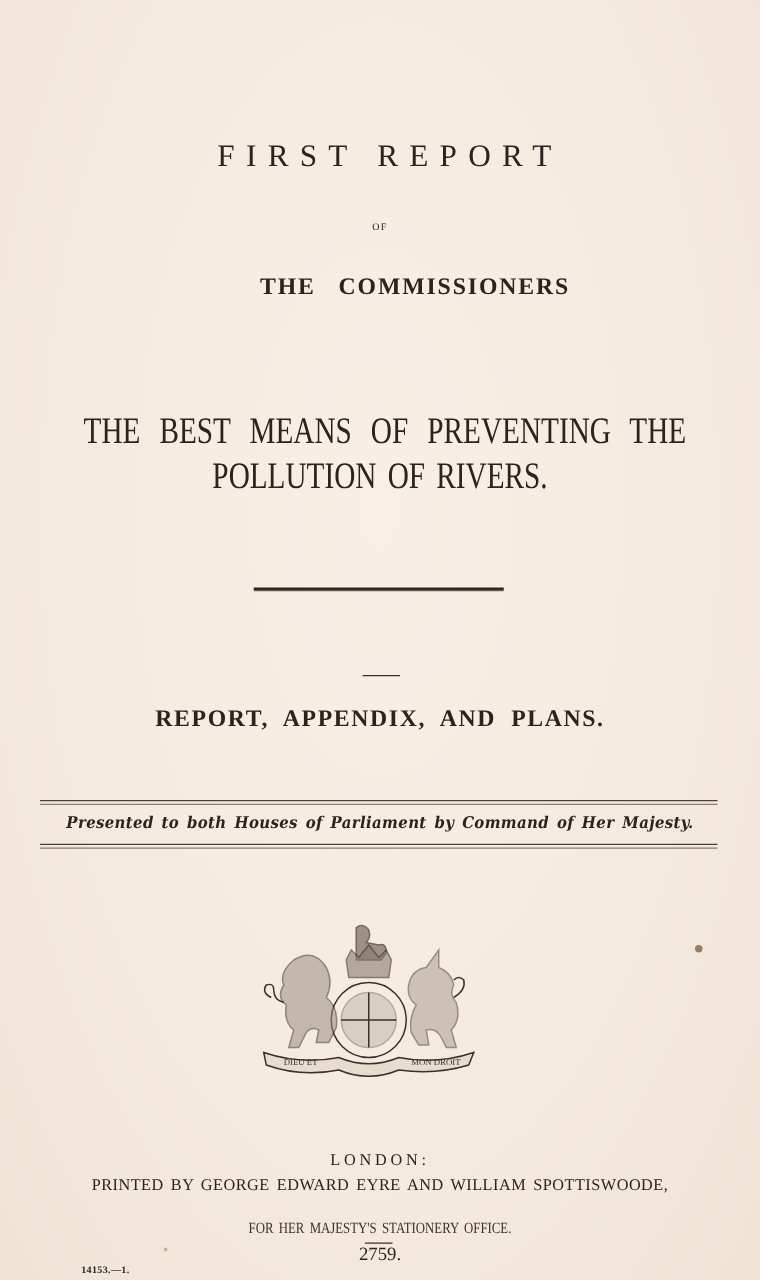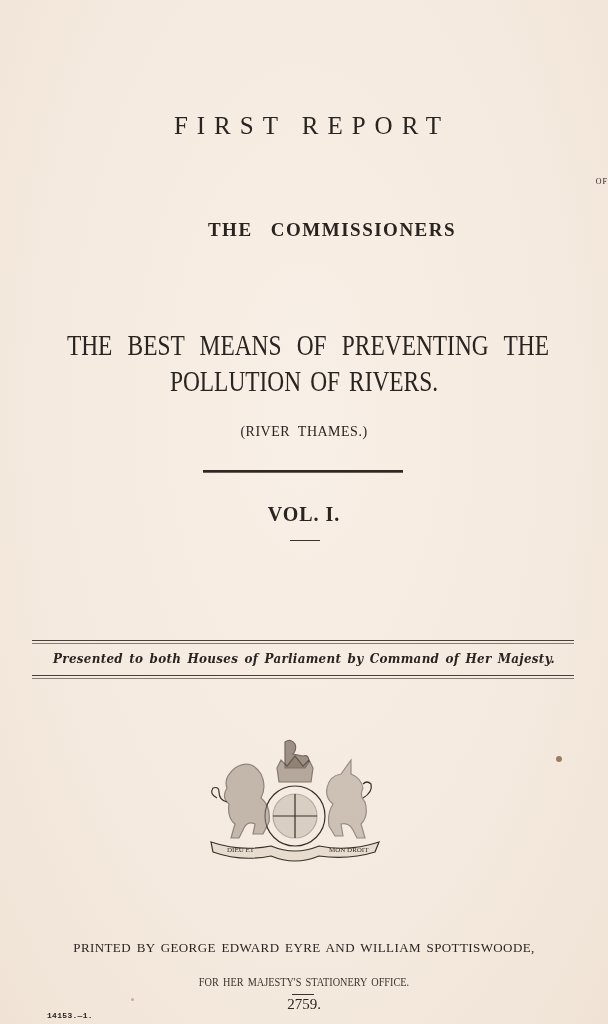--- a/index.html
+++ b/index.html
@@ -13,21 +13,21 @@
     .page {
       position: absolute; inset: 0;
       background:
         radial-gradient(ellipse at 50% 40%, #f8efe6 0%, #f5eadf 60%, #f0e3d6 100%);
     }
     .abs { position: absolute; left: 0; width: 608px; text-align: center; white-space: nowrap; }
     .title {
       top: 112px; font-size: 25px; letter-spacing: 9px; font-weight: normal;
       padding-left: 8px;
     }
-    .of { top: 177px; font-size: 8px; letter-spacing: 1px; text-align: right; }
+    .of { top: 177px; font-size: 8px; letter-spacing: 1px; }
     .commissioners {
       top: 219px; font-size: 19px; font-weight: bold; letter-spacing: 1.5px;
       word-spacing: 12px;
       padding-left: 28px;
     }
     .appointed { top: 283px; font-size: 9px; letter-spacing: 0.8px; font-weight: bold; word-spacing: 3px; }
     .bestmeans {
       top: 328px; font-size: 30px; letter-spacing: 0px; word-spacing: 12px;
       transform: scaleX(0.78); transform-origin: center;
       width: 608px;
@@ -68,48 +68,47 @@
     .stationery {
       top: 975px; font-size: 12.5px; word-spacing: 2px;
       transform: scaleX(0.82); transform-origin: center; color: #3b332d;
     }
     .year-rule {
       position: absolute; left: 292px; width: 22px; top: 994px; height: 0;
       border-top: 1px solid #3a322c;
     }
     .year { top: 996px; font-size: 15px; }
     .catalog {
-      position: absolute; left: 47px; top: 1011px; font-size: 8px; font-weight: bold;
-      white-space: nowrap; letter-spacing: 0.3px; font-family: Liberation Mono, monospace;
+      position: absolute; left: 65px; top: 1011px; font-size: 8px; font-weight: bold;
+      white-space: nowrap; letter-spacing: 0.3px;
     }
     .spot {
       position: absolute; left: 556px; top: 756px; width: 6px; height: 6px;
       border-radius: 50%; background: #8b6a4a; opacity: 0.85;
     }
     .spot2 {
       position: absolute; left: 131px; top: 998px; width: 3px; height: 3px;
       border-radius: 50%; background: #b08a6a; opacity: 0.6;
     }
   </style>
 </head>
 <body>
 
 <div class="page">
 
   <div class="abs title">FIRST REPORT</div>
   <div class="abs of">OF</div>
   <div class="abs commissioners">THE COMMISSIONERS</div>
   <div class="abs bestmeans">THE BEST MEANS OF PREVENTING THE</div>
   <div class="abs pollution">POLLUTION OF RIVERS.</div>
-  <div class="abs thames">(RIVER THAMES.)</div>
 
   <div class="rule-thick"></div>
 
-  <div class="abs vol">VOL. I.</div>
   <div class="vol-rule"></div>
+  <div class="abs plans">REPORT, APPENDIX, AND PLANS.</div>
 
   <div class="hrule" style="top:640px;"></div>
   <div class="hrule" style="top:643px; border-top-color:#8a7d72;"></div>
   <div class="abs presented">Presented to both Houses of Parliament by Command of Her Majesty.</div>
   <div class="hrule" style="top:675px;"></div>
   <div class="hrule" style="top:678px; border-top-color:#8a7d72;"></div>
 
   <div class="arms">
     <svg width="180" height="124" viewBox="0 0 180 124" xmlns="http://www.w3.org/2000/svg">
       <g fill="none" stroke="#3a302a" stroke-width="1.2">
@@ -130,20 +129,21 @@
 
         <path d="M6 104 q30 10 60 4 q24 10 48 0 q30 6 60 -4 l-4 10 q-26 8 -56 4 q-24 10 -48 0 q-30 6 -58 -4 z" fill="#e8dccf"></path>
       </g>
       <text x="22" y="114" font-family="Liberation Serif, serif" font-size="7" fill="#3a302a">DIEU ET</text>
       <text x="124" y="114" font-family="Liberation Serif, serif" font-size="7" fill="#3a302a">MON DROIT</text>
     </svg>
   </div>
 
   <div class="spot"></div>
 
+  <div class="abs london">LONDON:</div>
   <div class="abs printed">PRINTED BY GEORGE EDWARD EYRE AND WILLIAM SPOTTISWOODE,</div>
   <div class="abs stationery">FOR HER MAJESTY'S STATIONERY OFFICE.</div>
   <div class="year-rule"></div>
   <div class="abs year">2759.</div>
 
   <div class="catalog">14153.—1.</div>
   <div class="spot2"></div>
 </div>
 
 </body></html>

